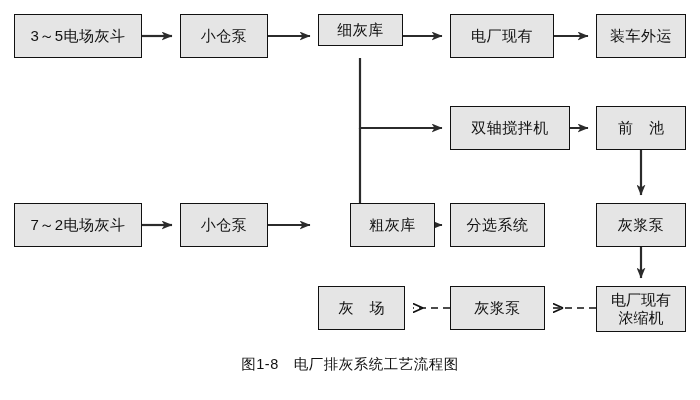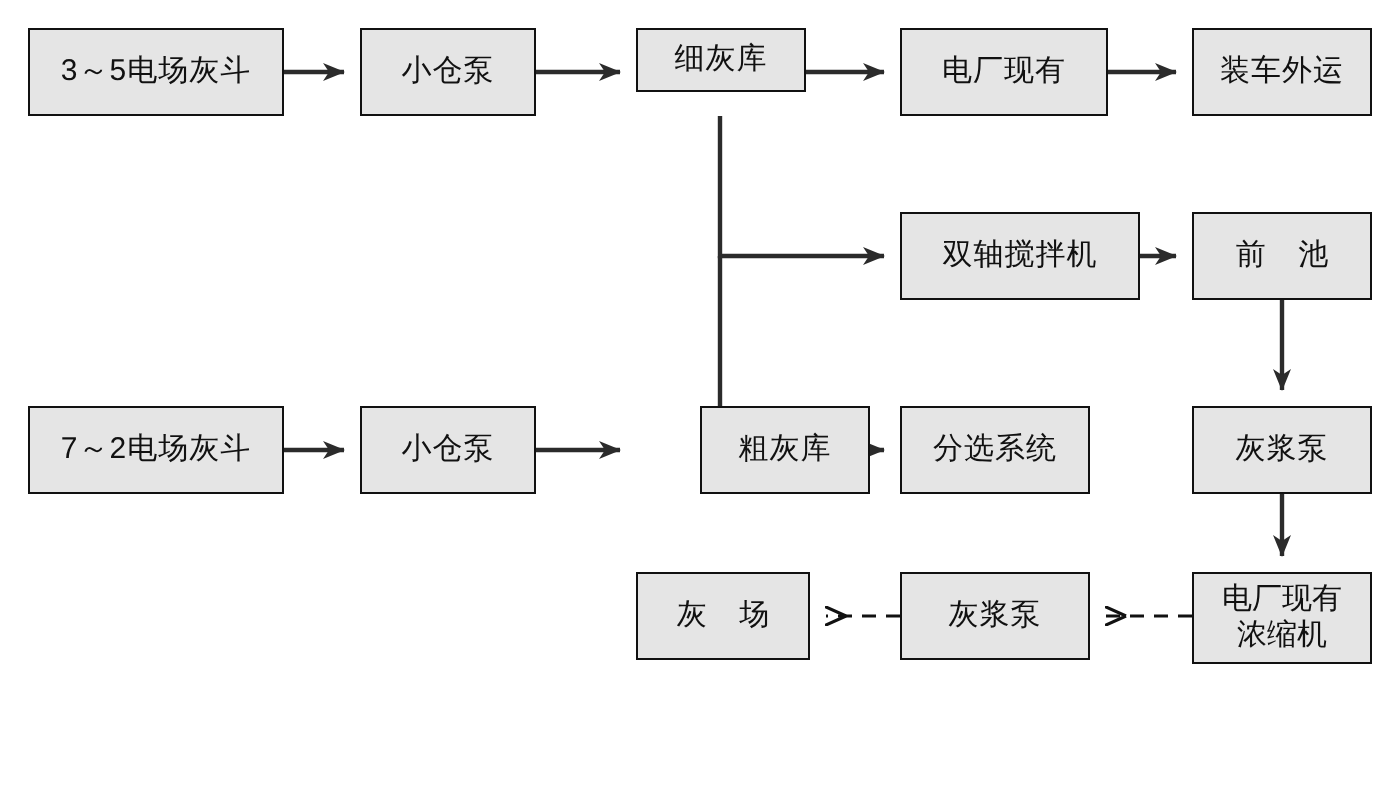--- a/index.html
+++ b/index.html
@@ -103,14 +103,15 @@
       <div class="node" style="left: 180px; top: 203px; width: 88px; height: 44px;">小仓泵</div>
       <div class="node" style="left: 318px; top: 203px; width: 85px; height: 44px; margin-left: 32px;">粗灰库</div>
       <div class="node" style="left: 450px; top: 203px; width: 95px; height: 44px;">分选系统</div>
       <div class="node" style="left: 596px; top: 203px; width: 90px; height: 44px;">灰浆泵</div>
       <div class="node wide-space" style="left: 318px; top: 286px; width: 87px; height: 44px;">灰 场</div>
       <div class="node" style="left: 450px; top: 286px; width: 95px; height: 44px;">灰浆泵</div>
       <div class="node two-line" style="left: 596px; top: 286px; width: 90px; height: 46px;">电厂现有
 浓缩机</div>
     </div>
 
+  <div class="caption">图1-8　电厂排灰系统工艺流程图</div>
 
 </div>
 
 </body></html>

